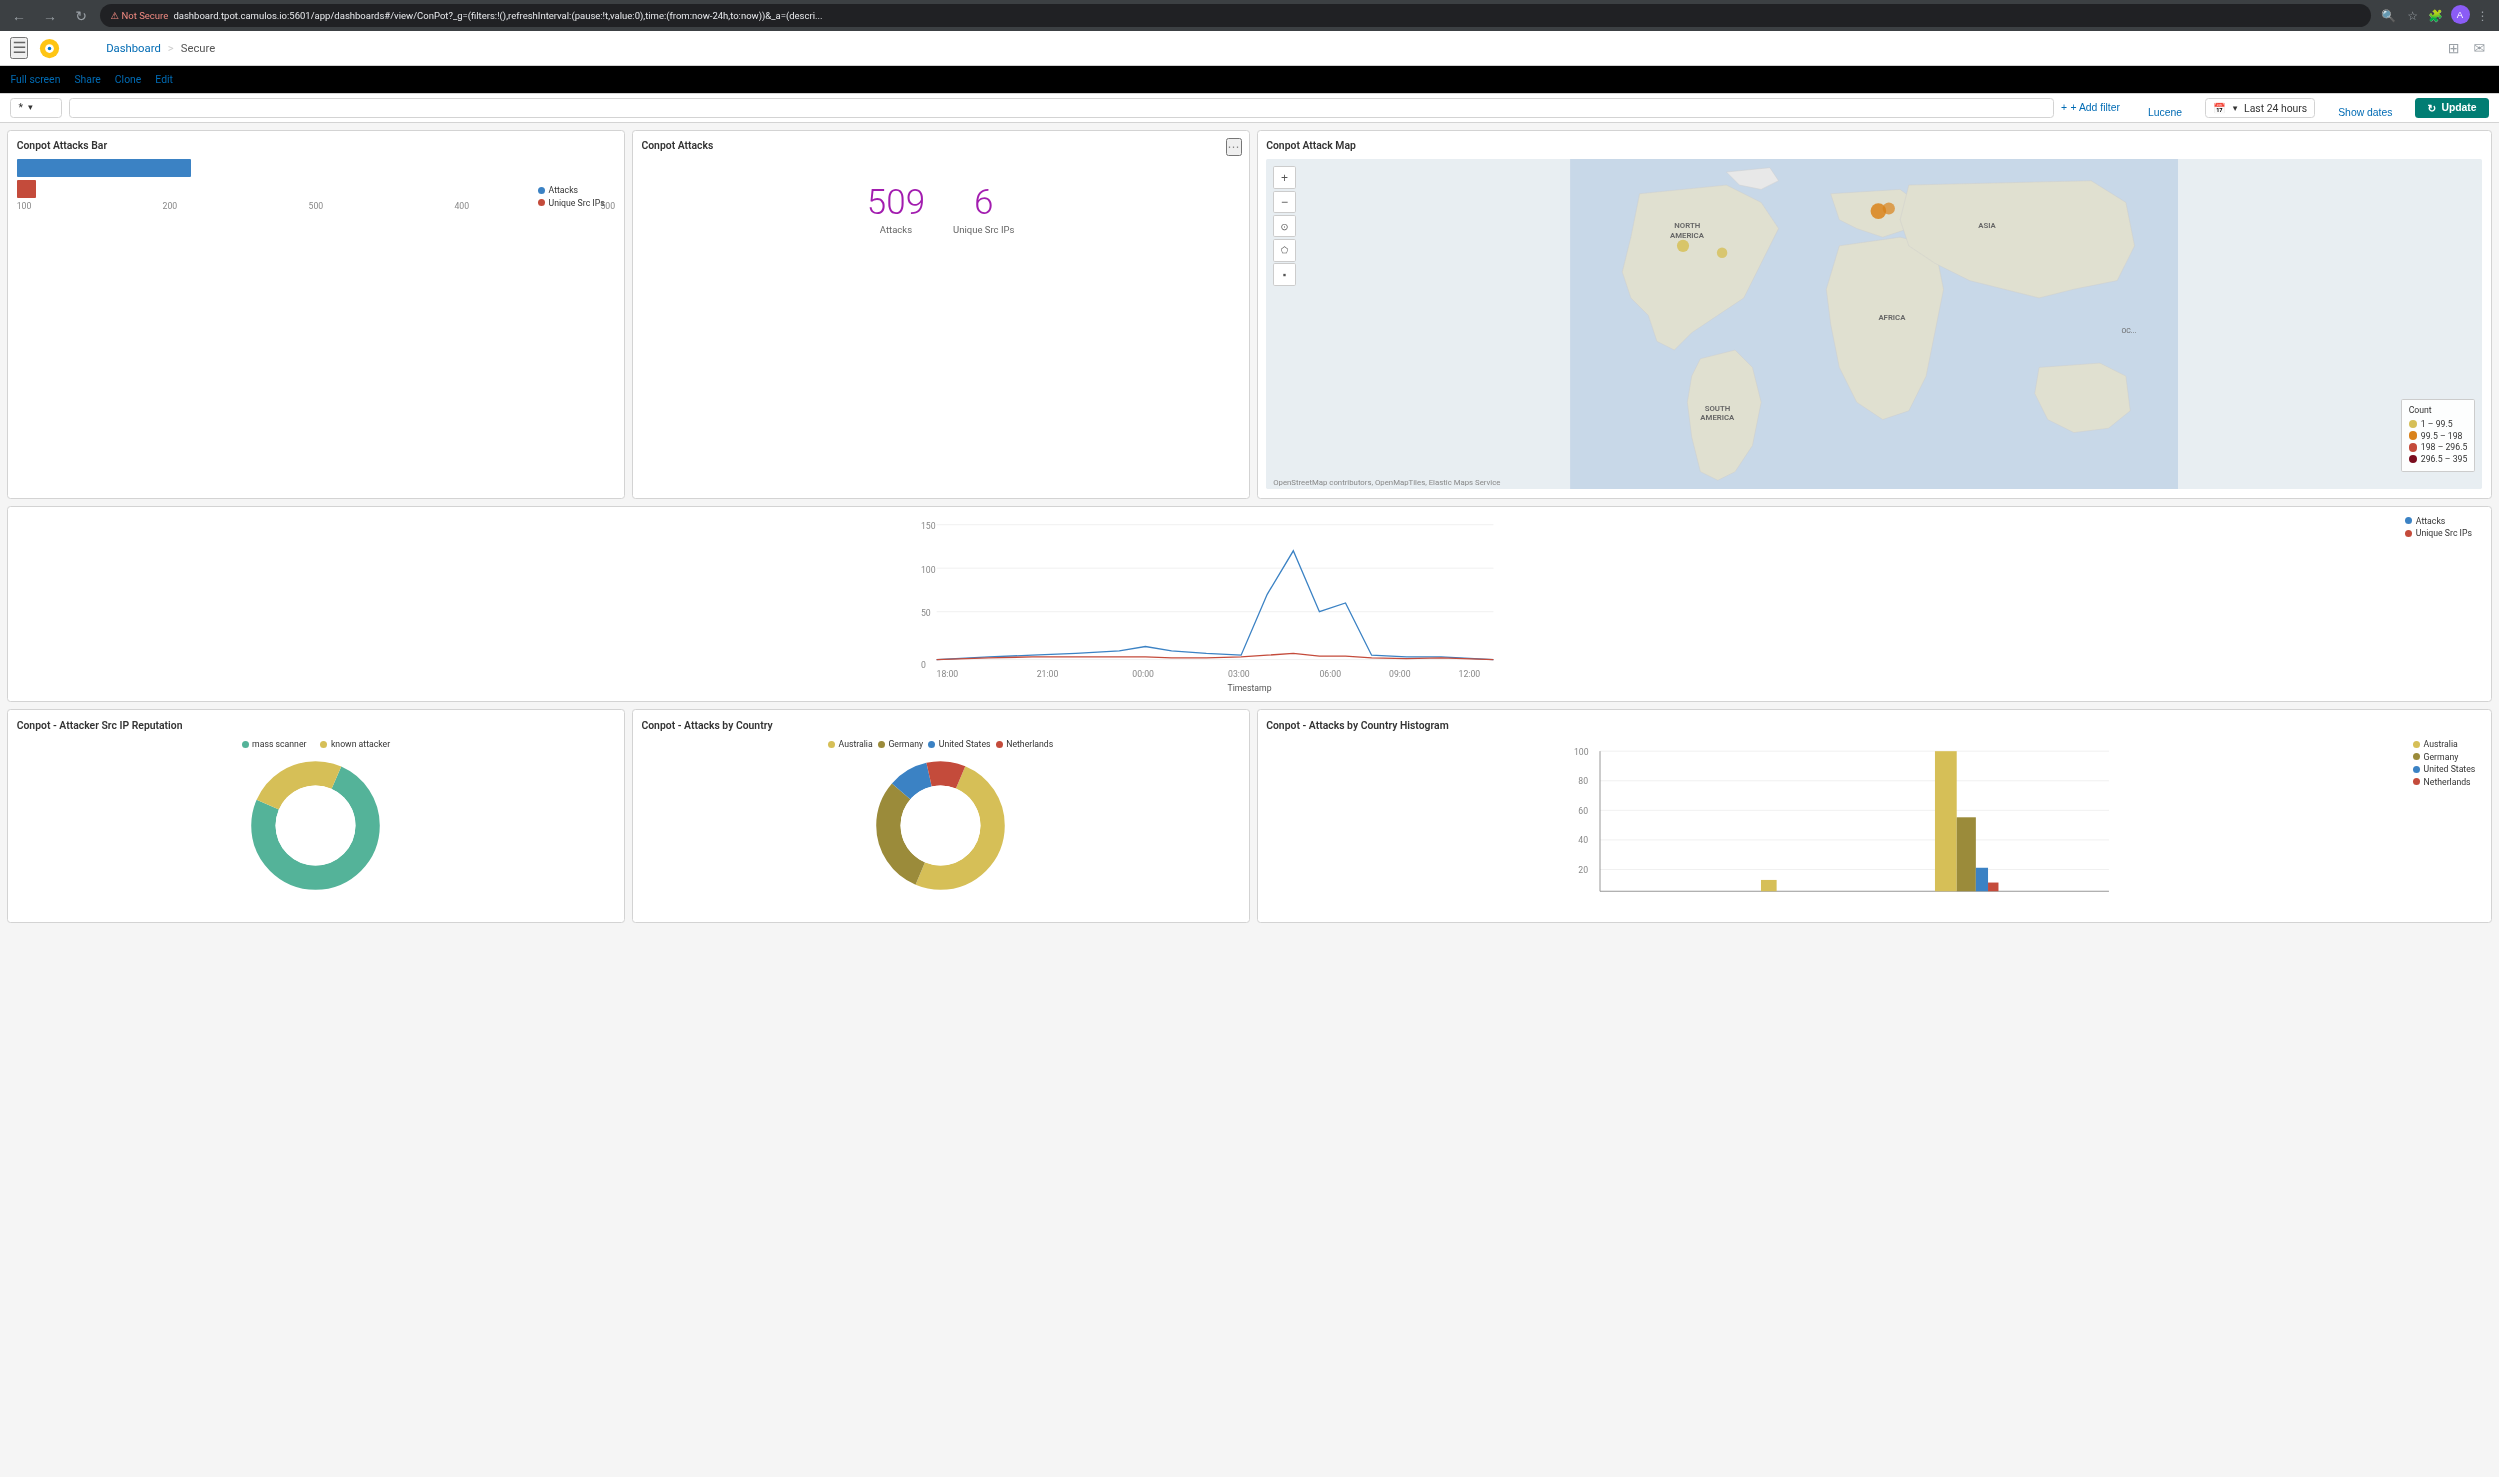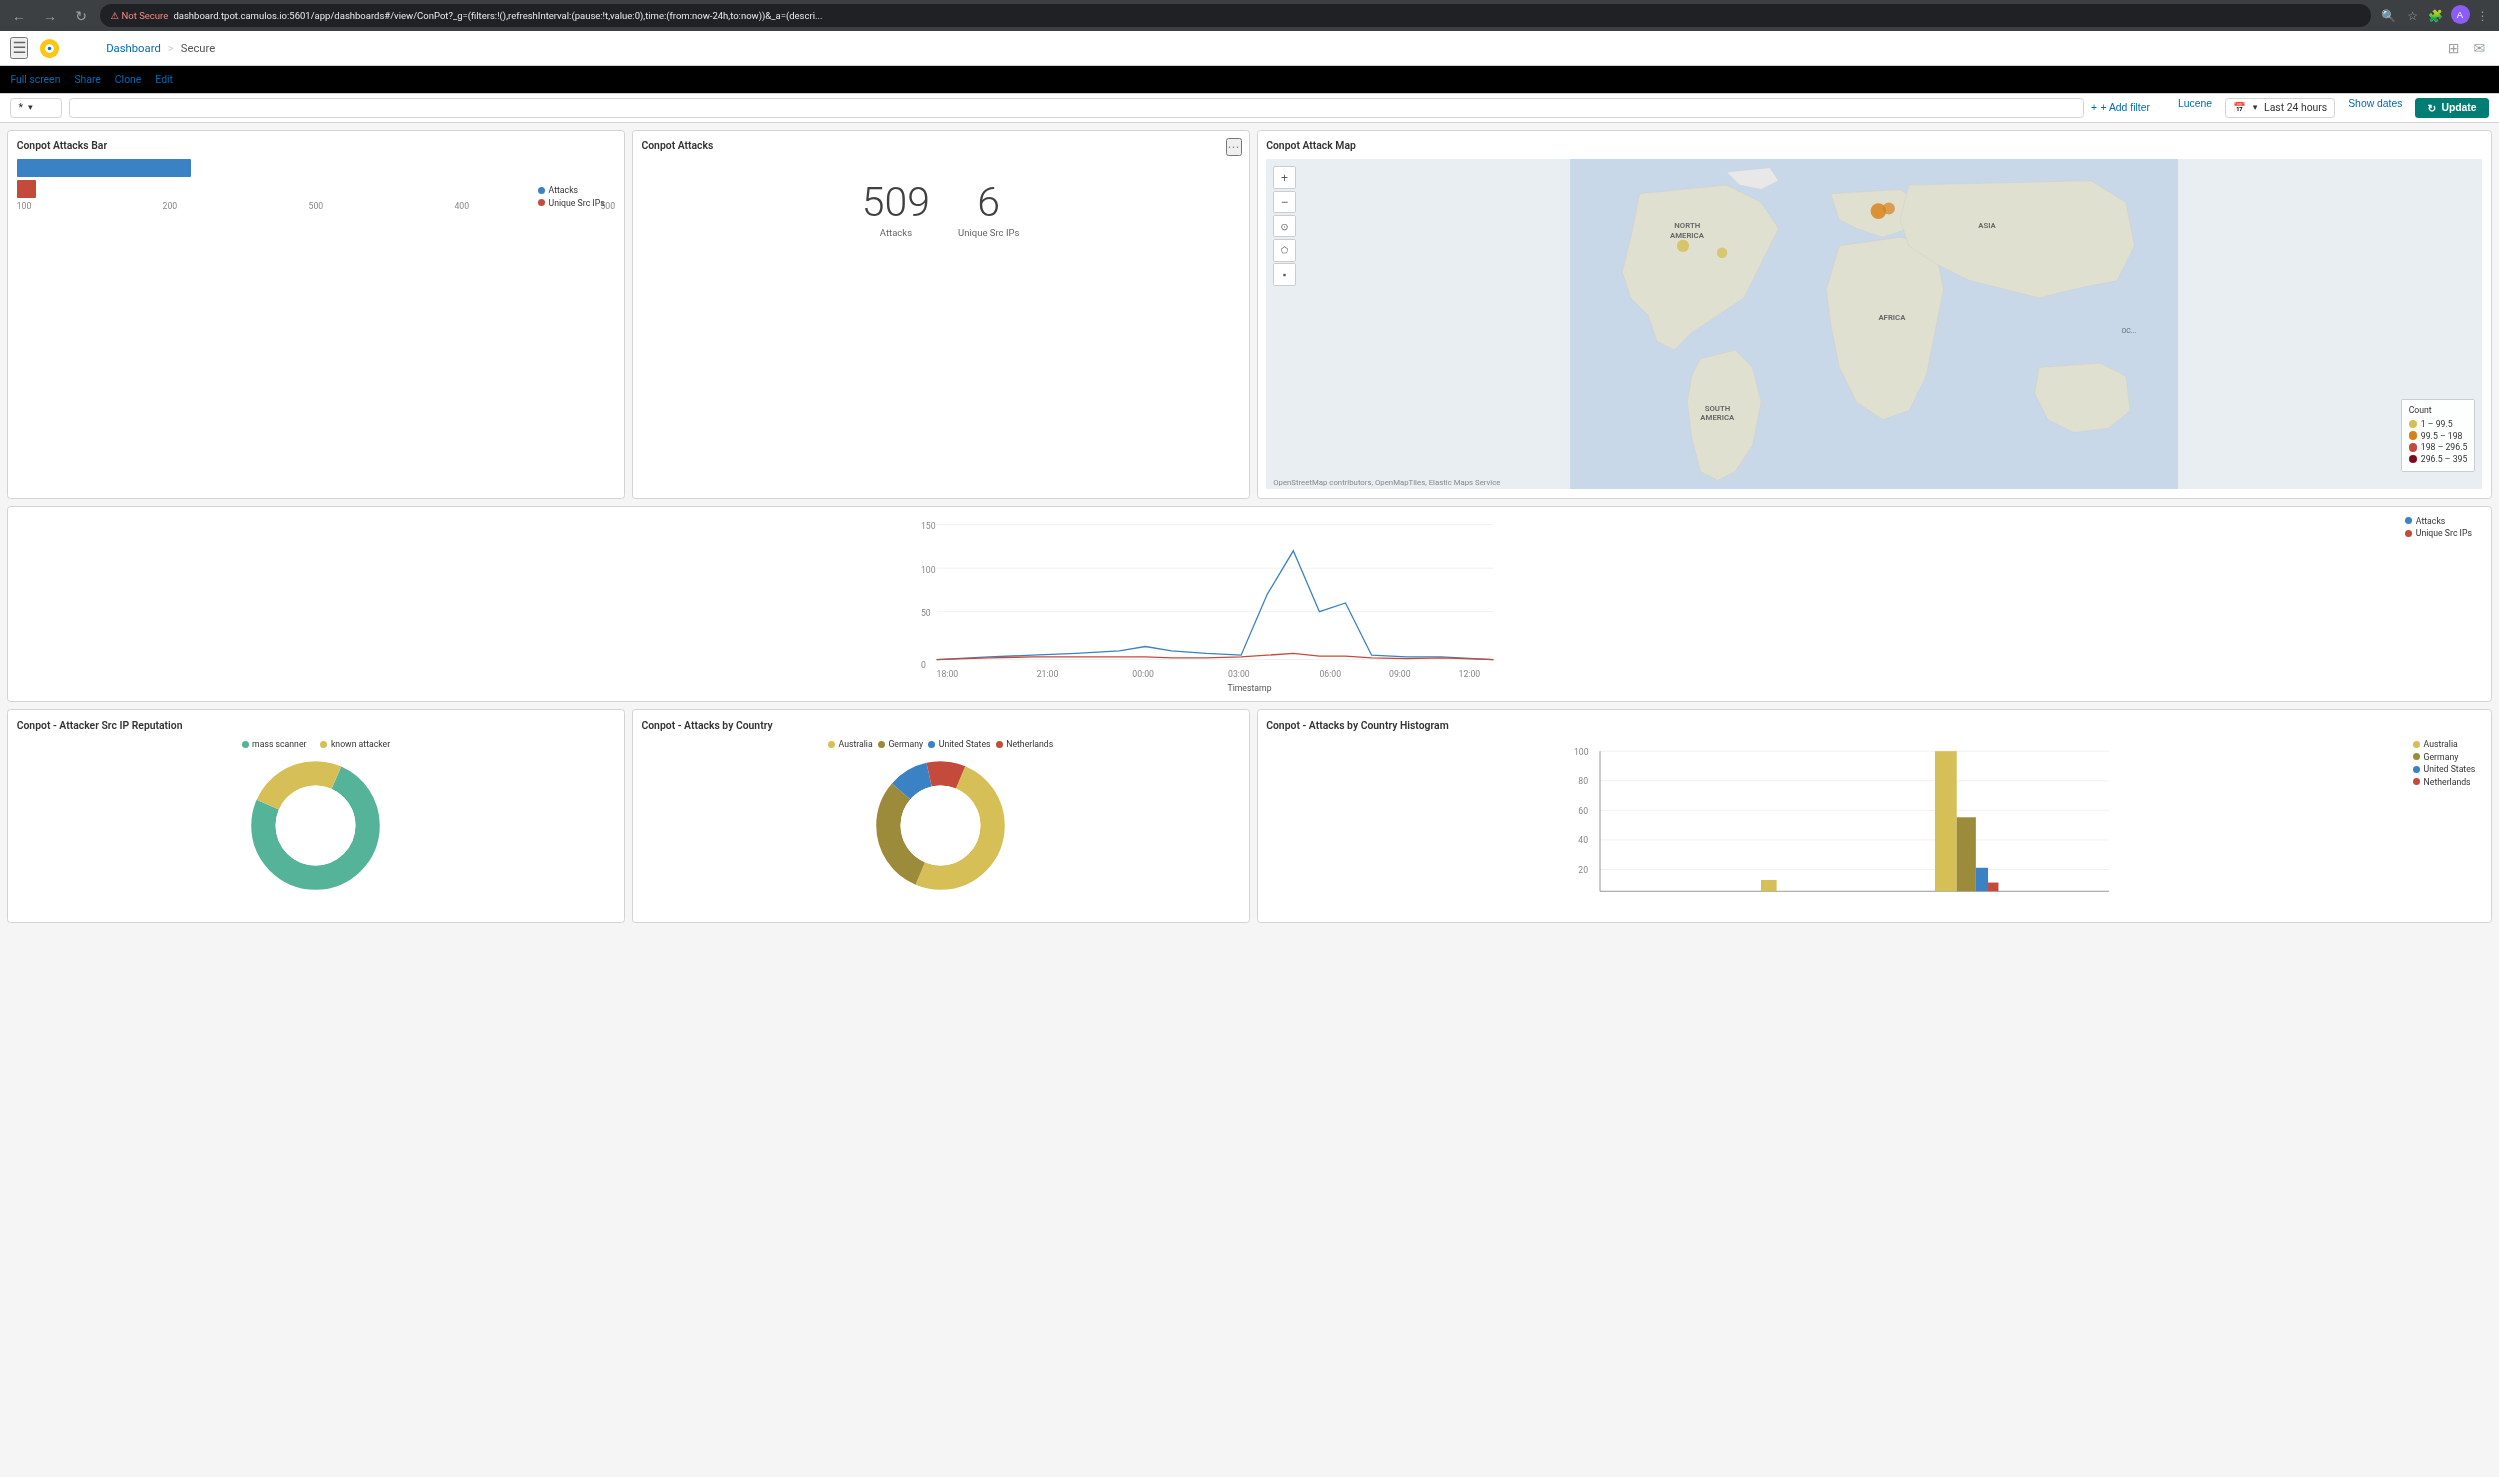--- a/index.html
+++ b/index.html
@@ -181,21 +181,21 @@
     .bar-axis { display: flex; justify-content: space-between; color: #888; font-size: 8.7px; margin-top: 3.5px; padding: 0 0 0 0; }
     .legend { display: flex; flex-direction: column; gap: 2.6px; position: absolute; right: 10.4px; top: 26px; }
     .legend-item { display: flex; align-items: center; gap: 3.5px; font-size: 8.7px; }
     .legend-dot { width: 7px; height: 7px; border-radius: 50%; }
     .dot-blue { background: #3B82C4; }
     .dot-red { background: #C44B3B; }
 
     
     .stats-panel { text-align: center; display: flex; justify-content: center; align-items: center; gap: 28px; }
     .stat-block { text-align: center; }
-    .stat-number { font-size: 41px; font-weight: 300; color: #404040; line-height: 1; }
+    .stat-number { font-size: 35px; font-weight: 300; color: #a21caf; line-height: 1; }
     .stat-label { font-size: 9.5px; color: #666; margin-top: 3.5px; }
 
     
     .map-panel { min-height: 338px; position: relative; }
     .map-bg {
       background: #e8eef2;
       width: 100%;
       height: 330px;
       position: relative;
       overflow: hidden;
@@ -316,21 +316,21 @@
   <div class="index-selector">
     <span>*</span>
     <span style="font-size:7.8px;">▼</span>
   </div>
   <input class="search-field" type="text" placeholder="" style="flex: 1 1 0%; border: 0.9px solid rgb(211, 211, 211); border-radius: 3.5px; padding: 3.5px 7px; font-size: 10.4px; outline: none;">
   <button class="add-filter-btn">
     <span>+</span>
     <span style="color:#006BB4;font-size:10.4px;">+ Add filter</span>
   </button>
 
-  <div style="margin-left:auto; display:flex; align-items:flex-start; gap:13px;padding-left:21px;">
+  <div style="margin-left:auto; display:flex; align-items:flex-end; gap:23px;padding-left:21px;">
     <button class="lucene-btn">Lucene</button>
     <div class="time-picker">
       <span>📅</span>
       <span style="font-size:7.8px;">▼</span>
       <span>Last 24 hours</span>
     </div>
     <button class="show-dates-btn">Show dates</button>
     <button class="update-btn">
       <span>↻</span>
       <span>Update</span>

